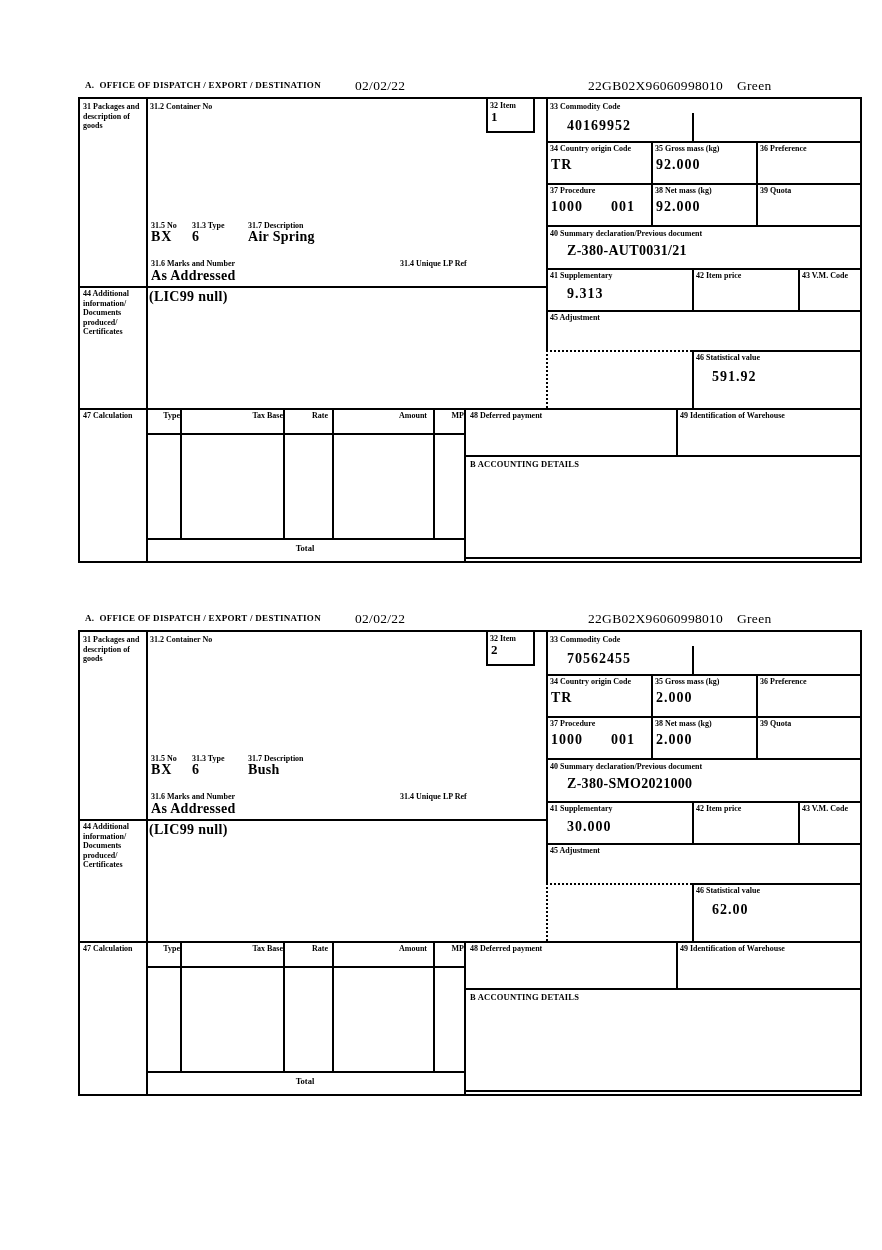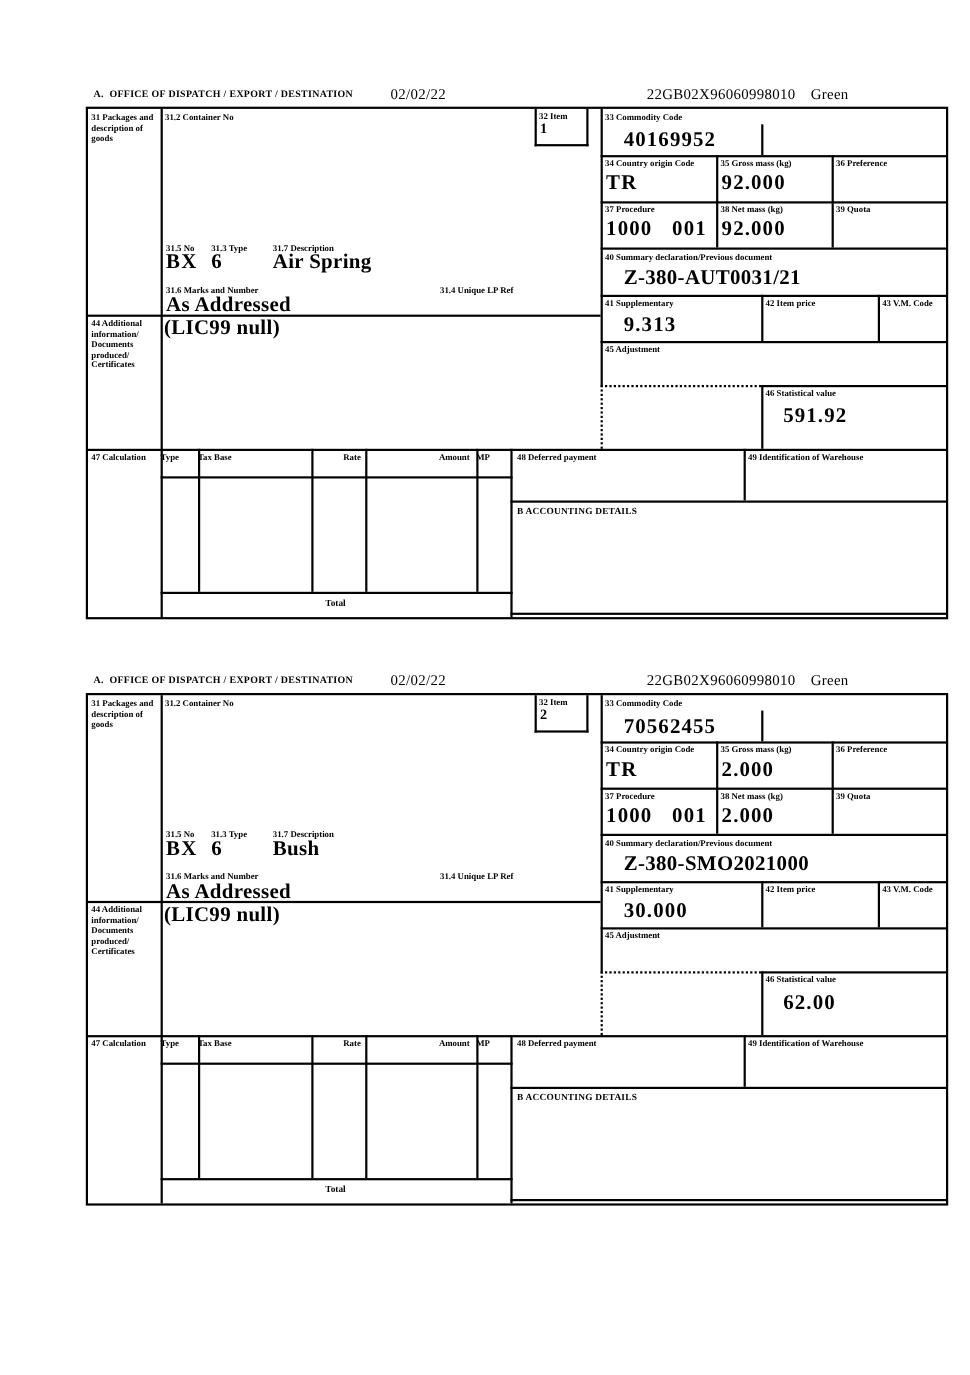--- a/index.html
+++ b/index.html
@@ -7,24 +7,24 @@
   .sheet{position:absolute;left:0;width:882px;height:500px;}
   .hlabel{position:absolute;font-size:9px;font-weight:bold;white-space:pre;letter-spacing:.3px;}
   .hval{position:absolute;font-size:13.5px;font-weight:normal;white-space:nowrap;letter-spacing:.3px;}
   .form{position:absolute;left:78px;top:19px;width:784px;height:466px;border:2px solid #000;box-sizing:border-box;}
   .vl{position:absolute;width:2px;background:#000;}
   .hl{position:absolute;height:2px;background:#000;}
   .dvl{position:absolute;width:0;border-left:2px dotted #000;}
   .dhl{position:absolute;height:0;border-top:2px dotted #000;}
   .lbl{position:absolute;font-size:8px;font-weight:bold;line-height:1.2;white-space:nowrap;}
   .lblw{white-space:normal;}
-  .val{position:absolute;font-size:19px;font-weight:bold;line-height:1.1;white-space:nowrap;letter-spacing:1px;}
+  .val{position:absolute;font-size:14px;font-weight:bold;line-height:1.1;white-space:nowrap;letter-spacing:1px;}
   .val2{letter-spacing:.3px;}
   .th{position:absolute;top:312px;font-size:8px;font-weight:bold;}
-  .tc{text-align:left;}
+  .tc{text-align:right;}
   .tr{text-align:right;}
   .itembox{position:absolute;left:406px;top:0;width:49px;height:34px;border:2px solid #000;border-top:none;box-sizing:border-box;}
   .totlbl{position:absolute;left:66px;top:444px;width:318px;text-align:center;font-size:8.5px;font-weight:bold;}
   .blbl{position:absolute;left:390px;top:360px;font-size:8.5px;font-weight:bold;letter-spacing:.2px;}
 </style>
 </head>
 <body>
 
 <div class="sheet" style="top:78px">
   <div class="hlabel" style="left:85px;top:2px">A.  OFFICE OF DISPATCH / EXPORT / DESTINATION</div>

